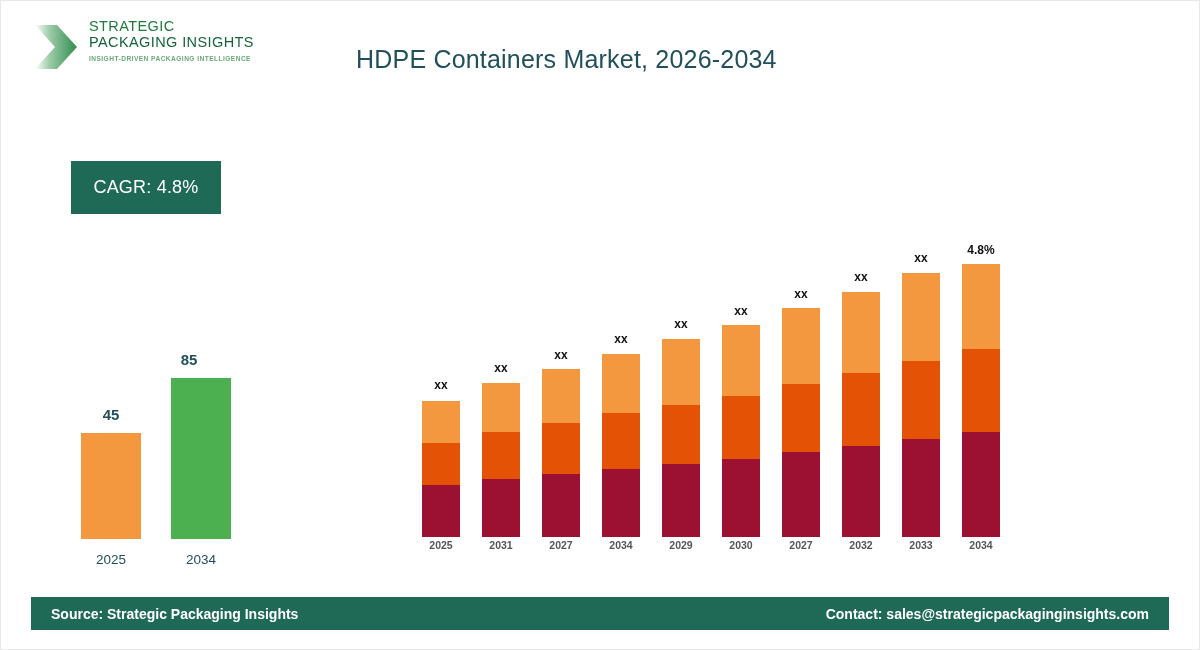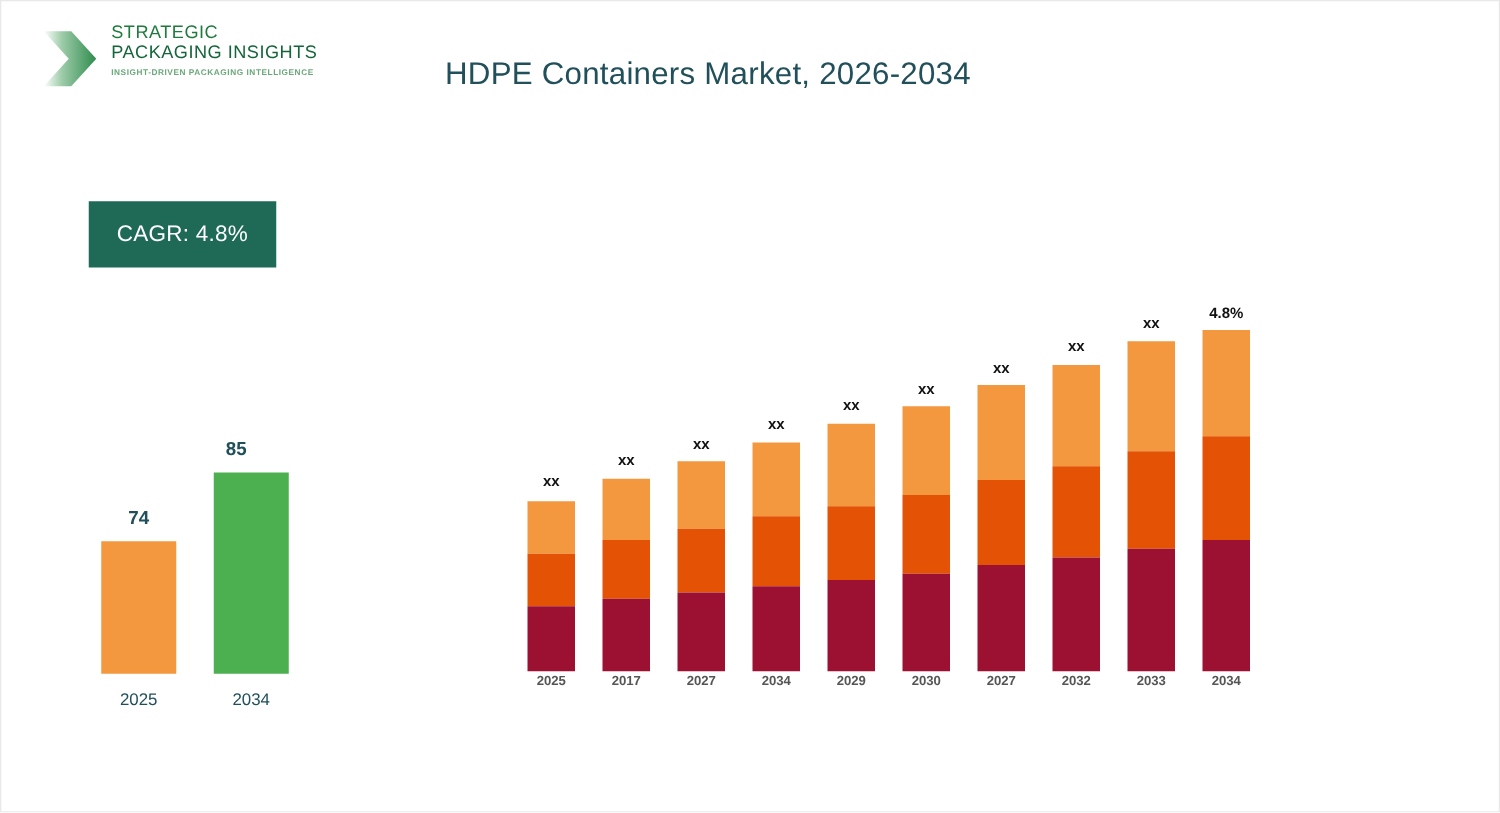--- a/index.html
+++ b/index.html
@@ -115,21 +115,21 @@
     </div>
   </div>
 
   <div class="title">HDPE Containers Market, 2026-2034</div>
 
   <div class="cagr-badge">CAGR: 4.8%</div>
 
   <div class="left-chart">
     <div class="lc-plot">
         <div class="lc-bar lc-bar-0" style="height: 106px; background: rgb(244, 152, 63);"></div>
-        <div class="lc-val" style="left: 20px; bottom: 116px;">74</div>
+        <div class="lc-val" style="left: 20px; bottom: 116px;">45</div>
         <div class="lc-bar lc-bar-1" style="height: 161px; background: rgb(76, 175, 80);"></div>
         <div class="lc-val" style="left: 98px; bottom: 171px;">85</div>
       </div>
   <div class="lc-label lc-label-0">2025</div>
       <div class="lc-label lc-label-1">2034</div>
     </div>
 
   <div class="stack-chart">
     <div class="sc-plot">
         <div class="sc-col" style="left: 11px;">
@@ -187,25 +187,29 @@
         </div>
         <div class="sc-top-label" style="left: 480px; bottom: 272px;">xx</div>
         <div class="sc-col" style="left: 551px;">
           <div class="sc-seg" style="height: 85px; background: rgb(244, 152, 63);"></div>
           <div class="sc-seg" style="height: 83px; background: rgb(227, 82, 5);"></div>
           <div class="sc-seg" style="height: 105px; background: rgb(156, 17, 50);"></div>
         </div>
         <div class="sc-top-label" style="left: 540px; bottom: 280px;">4.8%</div>
       </div>
   <div class="sc-xlabel" style="left: 0px;">2025</div>
-      <div class="sc-xlabel" style="left: 60px;">2017</div>
+      <div class="sc-xlabel" style="left: 60px;">2031</div>
       <div class="sc-xlabel" style="left: 120px;">2027</div>
       <div class="sc-xlabel" style="left: 180px;">2034</div>
       <div class="sc-xlabel" style="left: 240px;">2029</div>
       <div class="sc-xlabel" style="left: 300px;">2030</div>
       <div class="sc-xlabel" style="left: 360px;">2027</div>
       <div class="sc-xlabel" style="left: 420px;">2032</div>
       <div class="sc-xlabel" style="left: 480px;">2033</div>
       <div class="sc-xlabel" style="left: 540px;">2034</div>
     </div>
 
+  <div class="footer">
+    <span>Source: Strategic Packaging Insights</span>
+    <span>Contact: sales@strategicpackaginginsights.com</span>
+  </div>
 
 </div>
 
 </body></html>

